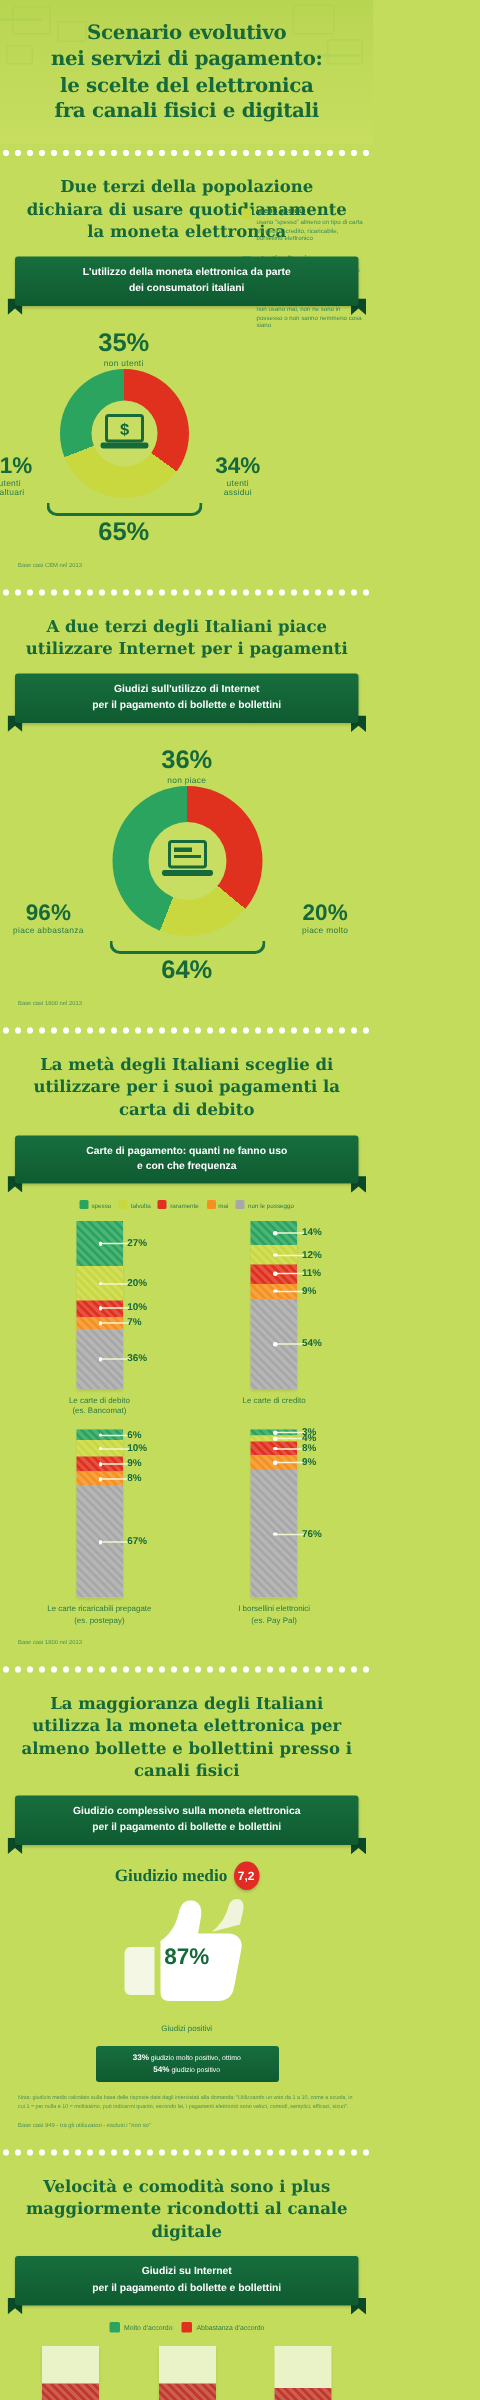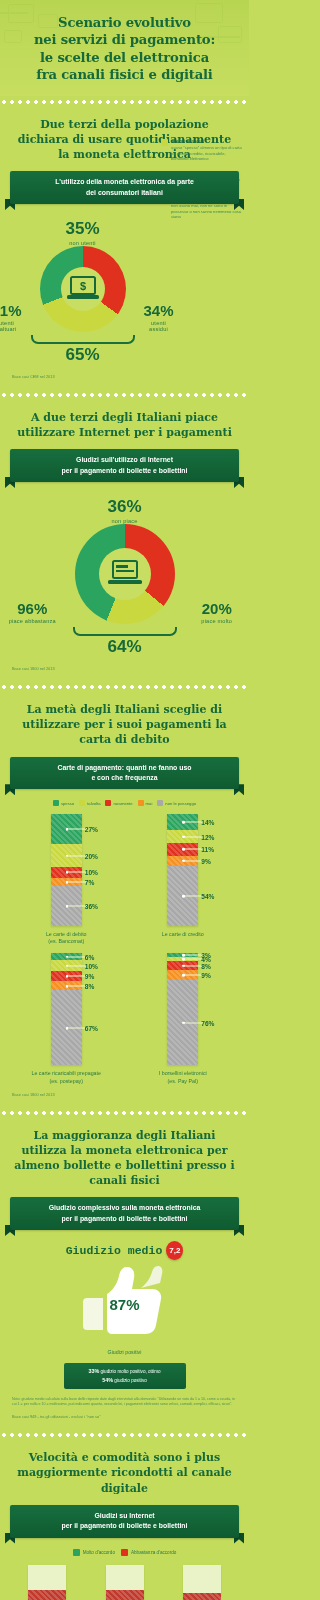--- a/index.html
+++ b/index.html
@@ -134,21 +134,21 @@
     background:#eef7cf; transform:translateY(-50%);
   }
   .seg .dot {
     position:absolute; left:15px; top:50%; width:2.6px; height:2.6px;
     border-radius:50%; background:#fff; transform:translate(0,-50%);
   }
   .bar-caption { font-size:5.3px; color:#2a7a46; text-align:center; margin-top:5px; line-height:1.35; }
 
   
   .giudizio-row { display:flex; align-items:center; justify-content:center; gap:4px; margin:6px 0 2px 0; }
-  .giudizio-lbl { font-family:Liberation Mono, monospace; font-weight:bold; font-size:11.5px; color:#15693a; }
+  .giudizio-lbl { font-family:Liberation Serif, serif; font-weight:bold; font-size:11.5px; color:#15693a; }
   .score-badge {
     width:17px; height:19px; border-radius:50%;
     background:#e32b25; color:#fff; font-size:8px; font-weight:bold;
     display:flex; align-items:center; justify-content:center;
     box-shadow:0 1px 2px rgba(0,0,0,.22);
   }
   .thumbs { display:flex; justify-content:center; align-items:flex-start; gap:14px; margin-top:4px; }
   .thumb-unit { text-align:center; position:relative; }
   .thumb-pct {
     position:absolute; left:0; right:0; top:32px;

